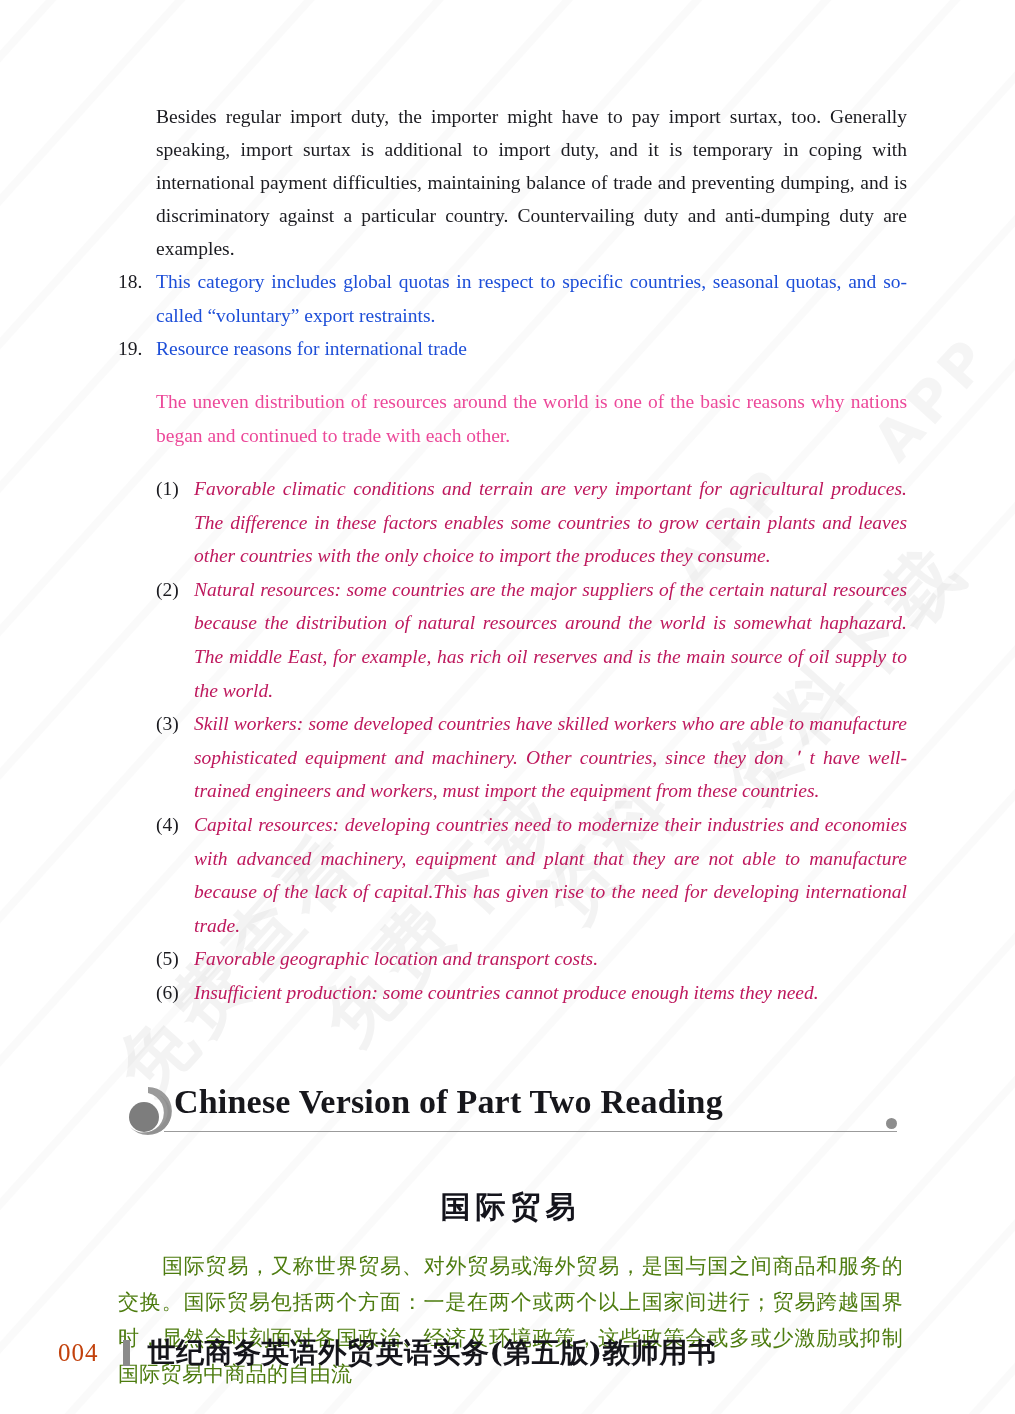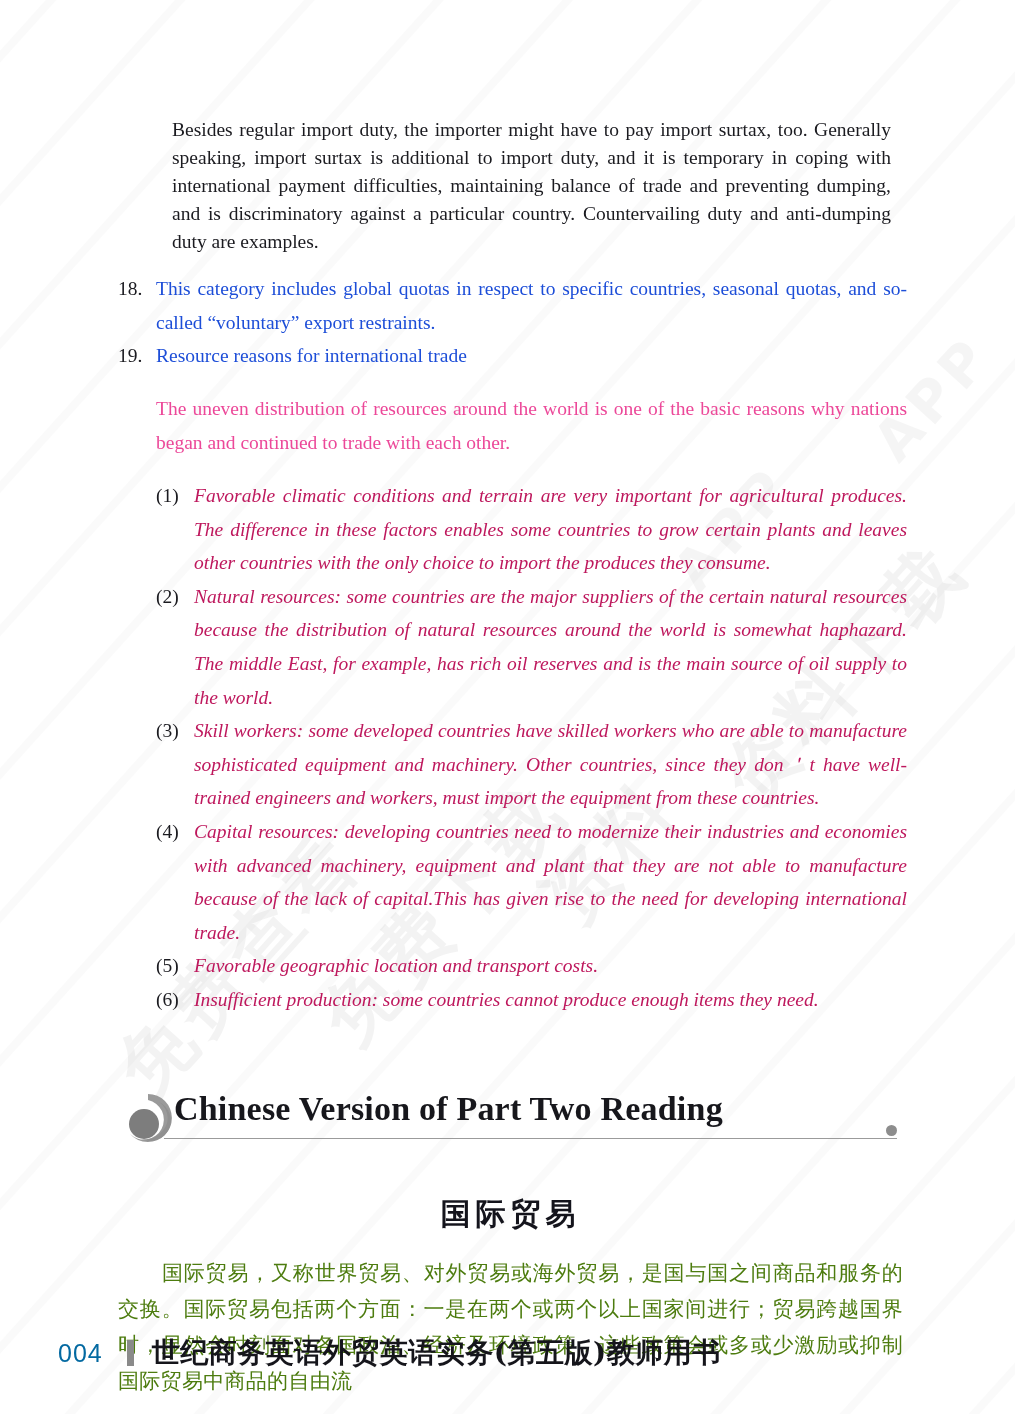--- a/index.html
+++ b/index.html
@@ -70,23 +70,23 @@
     left: 0; top: 0;
     width: 1015px;
     z-index: 2;
   }
 
   .body-block {
     padding: 100px 108px 0 118px;
   }
 
   p.para {
-    margin: 16px;
+    margin: 0;
     font-size: 19.5px;
-    line-height: 28px;
+    line-height: 33px;
     text-align: justify;
     text-justify: inter-word;
     color: #1b1b20;
   }
   p.para.lead {
     text-indent: 0;
     padding-left: 38px;
   }
 
   
@@ -213,23 +213,23 @@
   
   .footer {
     position: absolute;
     left: 58px;
     bottom: 42px;
     display: flex;
     align-items: center;
     z-index: 3;
   }
   .footer-page {
-    font-family: Liberation Sans, sans-serif;
+    font-family: Liberation Serif, serif;
     font-size: 25px;
-    color: #0369a1;
+    color: #c2410c;
     letter-spacing: 1px;
   }
   .footer-bar {
     width: 7px;
     height: 26px;
     background: #8a8a8a;
     margin: 0 18px 0 24px;
   }
   .footer-title {
     font-family: "DejaVu Serif", "Liberation Serif", serif;

